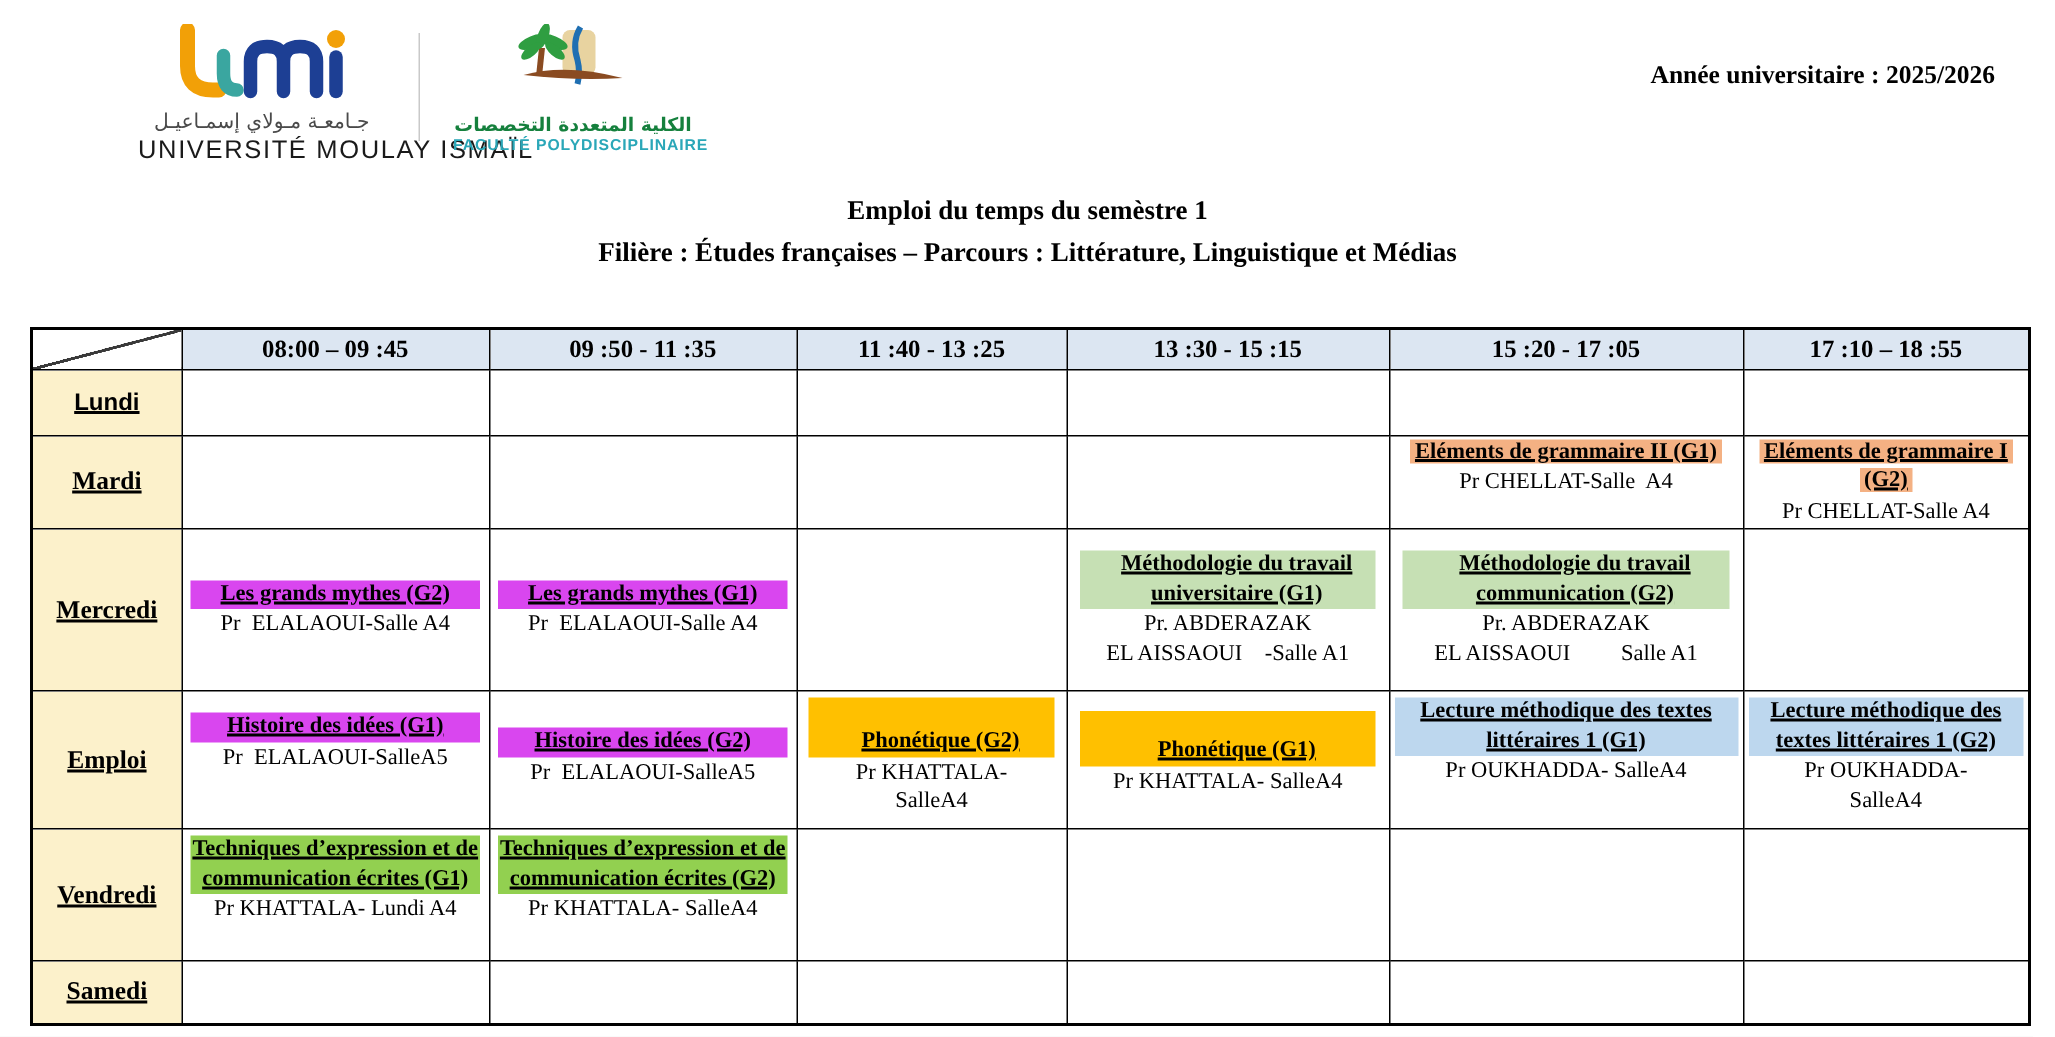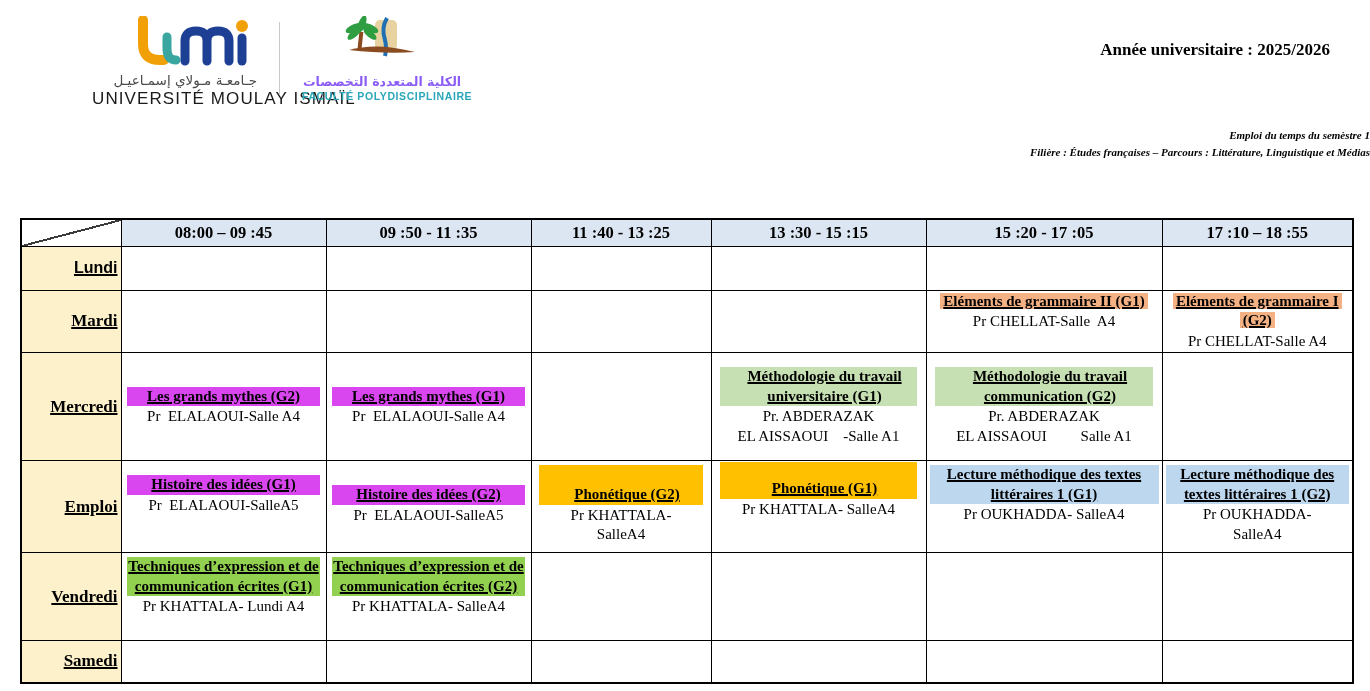--- a/index.html
+++ b/index.html
@@ -1,38 +1,38 @@
 <!DOCTYPE html>
 <html><head>
 <meta charset="utf-8">
 <style>
   * { margin:0; padding:0; box-sizing:border-box; }
   body { background:#e9e9e9; font-family:"Liberation Serif","DejaVu Serif",serif; color:#000; }
   .page { position:relative; width:1370px; height:691px; background:#ffffff; overflow:hidden; }
 
   
   .logos { position:absolute; top:16px; left:92px; display:flex; align-items:flex-start; gap:22px; }
-  .umi { width:165px; text-align:right; }
+  .umi { width:165px; text-align:center; }
   .umi-ar { font-family:"DejaVu Sans",sans-serif; font-size:13.5px; color:#4a4a4a; margin-top:2px; }
   .umi-lat { font-family:"Liberation Sans","DejaVu Sans",sans-serif; font-size:17px; letter-spacing:1.1px; color:#1a1a1a; margin-top:1px; white-space:nowrap; }
   .logo-divider { width:1px; height:72px; background:#c9c9c9; margin-top:6px; }
   .fpd { width:160px; text-align:center; }
-  .fpd-ar { font-family:"DejaVu Sans",sans-serif; font-size:12.5px; font-weight:bold; color:#8b5cf6; margin-top:0; }
+  .fpd-ar { font-family:"DejaVu Sans",sans-serif; font-size:12.5px; font-weight:bold; color:#15803d; margin-top:0; }
   .fpd-lat { font-family:"Liberation Sans","DejaVu Sans",sans-serif; font-size:10.5px; letter-spacing:.6px; color:#2aa7b8; font-weight:bold; margin-top:1px; white-space:nowrap; }
   .year { position:absolute; top:40px; right:40px; font-size:17px; font-weight:bold; }
 
   
-  .titles { position:absolute; top:127px; left:0; width:100%; text-align:right; font-weight:bold; font-size:11px; line-height:1.55;font-style:italic; }
+  .titles { position:absolute; top:127px; left:0; width:100%; text-align:center; font-weight:bold; font-size:18px; line-height:1.55; }
 
   
   table { position:absolute; top:218px; left:20px; border-collapse:collapse; table-layout:fixed; width:1332px; border:2px solid #000; }
   td, th { border:1px solid #000; padding:1px 3px; vertical-align:top; overflow:hidden; }
   th.time { background:#dce6f2; font-size:16.5px; font-weight:bold; height:27px; vertical-align:middle; }
   td.corner { background:linear-gradient(to bottom right, #ffffff calc(50% - 1px), #3a3a3a calc(50% - 1px), #3a3a3a calc(50% + 1px), #ffffff calc(50% + 1px)); }
-  td.day { background:#fcf1cb; text-align:right; vertical-align:middle; font-size:17px; font-weight:bold; }
+  td.day { background:#fcf1cb; text-align:center; vertical-align:middle; font-size:17px; font-weight:bold; }
   td.day span { text-decoration:underline; text-decoration-thickness:1.5px; }
   td.day.sans span { font-family:"Liberation Sans","DejaVu Sans",sans-serif; font-size:16px; }
 
   .course { text-align:center; font-size:15px; }
   .ctitle { font-weight:bold; text-decoration:underline; text-decoration-thickness:1.5px; line-height:1.3; }
   .inline { padding:0 3px; -webkit-box-decoration-break:clone; box-decoration-break:clone; }
   .block { display:block; margin:0 auto; }
   .prof { font-size:15px; line-height:1.3; white-space:pre-wrap; text-align:center; margin-top:1px; }
   .prof.left { text-align:center; }
 
@@ -45,21 +45,21 @@
 
   
   td.vmid { vertical-align:middle; }
   .w97 { width:97%; }
   .w95 { width:95%;padding-left:12px; }
   .w100{ width:100%; }
   .pt14 { padding-top:14px; }
   .pt24 { padding-top:24px; }
   .pt4  { padding-top:4px; }
   .gold-tall-a { padding-top:20px; }   
-  .gold-tall-b { padding-top:17px; margin-top:0; }  
+  .gold-tall-b { padding-top:17px; margin-top:12px; }  
 </style>
 </head>
 <body>
 
 <div class="page">
 
   <div class="logos">
     <div class="umi">
       <svg width="128" height="50" viewBox="0 0 128 50">
         <path d="M14 4 v24 q0 16 17 16 h4" stroke="#f2a007" stroke-width="10" fill="none" stroke-linecap="round"></path>

